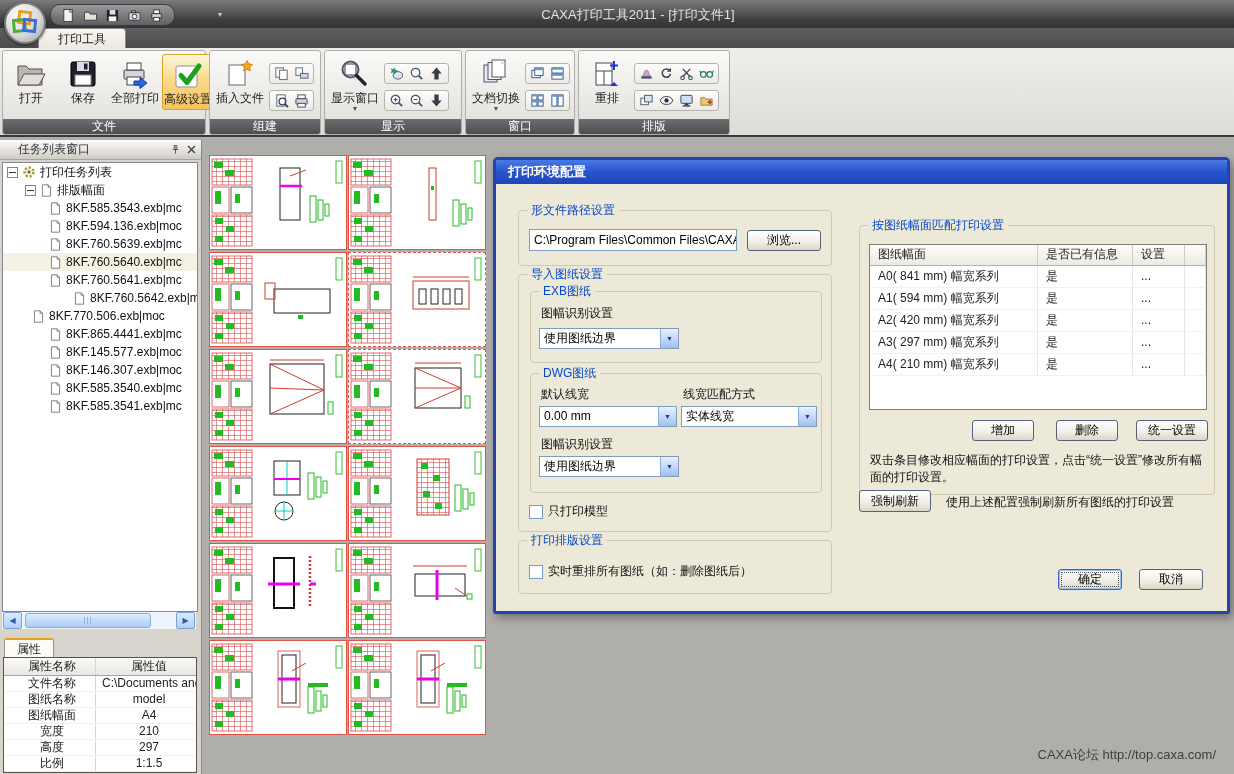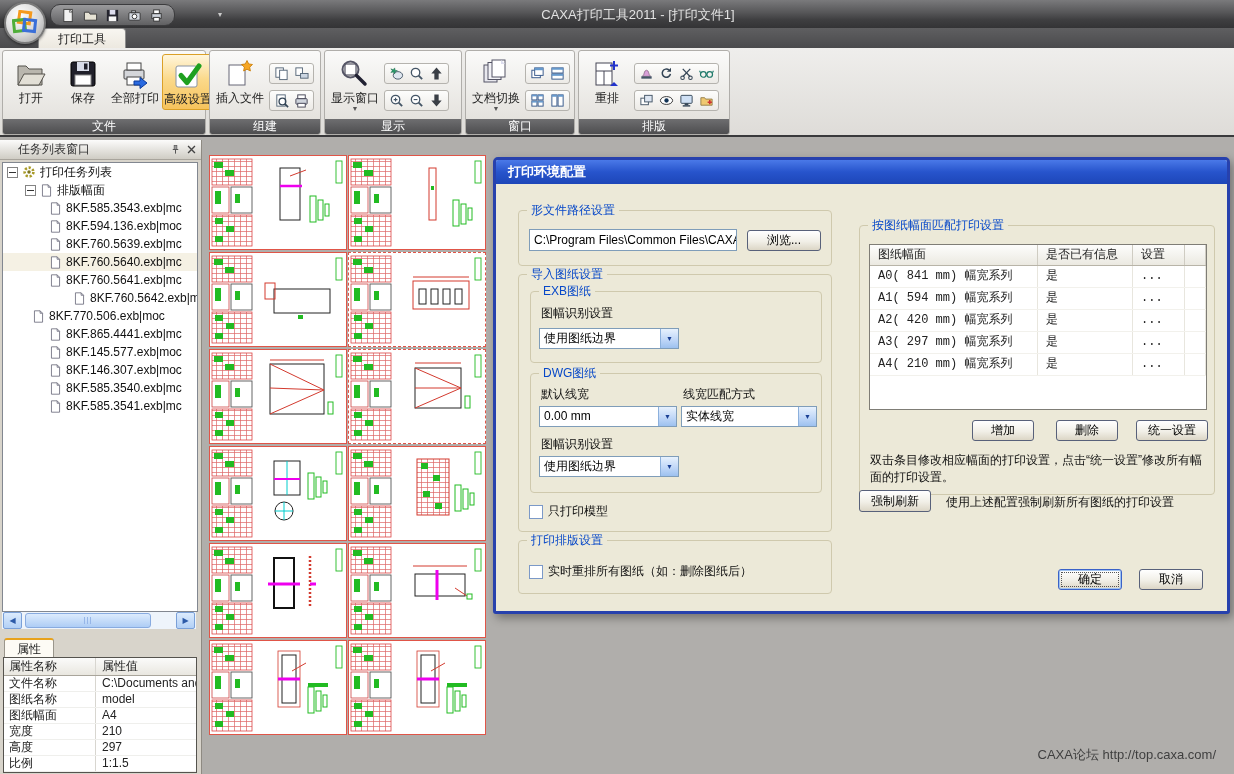--- a/index.html
+++ b/index.html
@@ -65,21 +65,21 @@
     background:linear-gradient(#dcebfd,#b2d0f6);color:#2c5aa8;font-size:8px;text-align:center;line-height:15px;flex:none;}
   .hs-thumb{height:13px;flex:1;margin:0 2px 0 2px;border:1px solid #88abe0;border-radius:3px;
     background:linear-gradient(#dcebfd,#aecdf5);position:relative;}
   .hs-thumb::after{content:"";position:absolute;left:50%;top:3px;width:8px;height:7px;margin-left:-4px;
     background:repeating-linear-gradient(90deg,#96b6e8 0 1px,transparent 1px 3px);}
   .hs-space{width:22px;flex:none;}
   .prop-tab{position:absolute;left:4px;top:498px;width:48px;height:19px;background:#fdfbf5;
     border:1px solid #9a968c;border-bottom:none;border-top:2px solid #e8a21c;border-radius:3px 3px 0 0;
     text-align:center;line-height:18px;color:#222;}
   .prop-table{position:absolute;left:3px;top:517px;width:192px;height:114px;background:#fff;
-    border:1px solid #55534e;font-size:12px;overflow:hidden;}
+    border:1px solid #55534e;font-size:12px;overflow:hidden;text-align:center;}
   .prow{display:flex;height:15px;line-height:15px;border-bottom:1px solid #efefec;}
   .prow.head{height:17px;line-height:17px;background:linear-gradient(#fbfbfa,#e9e7e0);
     border-bottom:1px solid #a9a59b;}
   .pc1{width:86px;padding-left:5px;border-right:1px solid #d8d6d0;flex:none;white-space:nowrap;overflow:hidden;}
   .pc2{flex:1;padding-left:6px;white-space:nowrap;overflow:hidden;}
   
   .sheets{position:absolute;left:209px;top:155px;display:grid;
     grid-template-columns:138px 138px;grid-auto-rows:95px;gap:2px 1px;}
   .sheet{background:#fff;border:1px solid #e05548;box-sizing:border-box;}
   .sheet.dashed{border:1px dashed #e05548;}
@@ -107,21 +107,21 @@
     text-align:center;font-family:inherit;}
   .xpbtn.focus{border:1px solid #3a62c8;outline:1px dotted #555;outline-offset:-4px;
     box-shadow:inset 0 0 0 1px #9dc1ef;}
   .cbrow{position:absolute;display:flex;align-items:center;font-size:12px;color:#111;}
   .cb{width:12px;height:12px;border:1px solid #7b99c8;background:#fff;margin-right:5px;flex:none;}
   .mtable{position:absolute;border:1px solid #7f7d76;background:#fff;overflow:hidden;box-sizing:border-box;}
   .mhead{display:flex;height:20px;background:linear-gradient(#fdfdfc,#ebe9e1);border-bottom:1px solid #b8b4a8;}
   .mhead .mc{line-height:19px;border-right:1px solid #cfccc2;padding-left:8px;box-sizing:border-box;}
   .mrow{display:flex;height:21px;border-bottom:1px solid #f2f1ec;}
   .mrow .mc{line-height:20px;border-right:1px solid #e8e6de;padding-left:8px;box-sizing:border-box;
-    white-space:nowrap;overflow:hidden;font-family:Liberation Mono, monospace;}
+    white-space:nowrap;overflow:hidden;}
   .note{position:absolute;font-size:12px;color:#111;line-height:17px;}
   
   .statustext{position:absolute;right:18px;top:746px;color:#3f3f3f;font-size:13px;}
 </style>
 </head>
 <body>
 
 <svg width="0" height="0" style="position:absolute" aria-hidden="true">
   <defs>
     <pattern id="rg" width="6" height="5" patternUnits="userSpaceOnUse">

